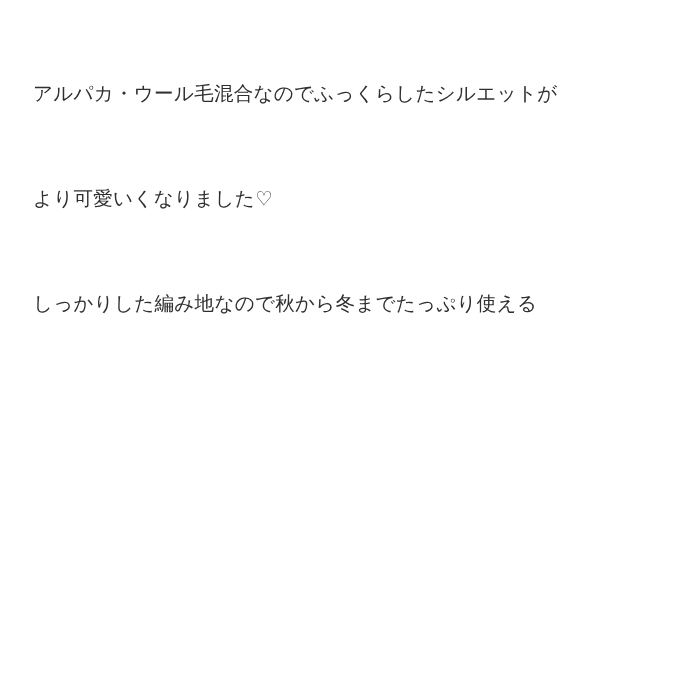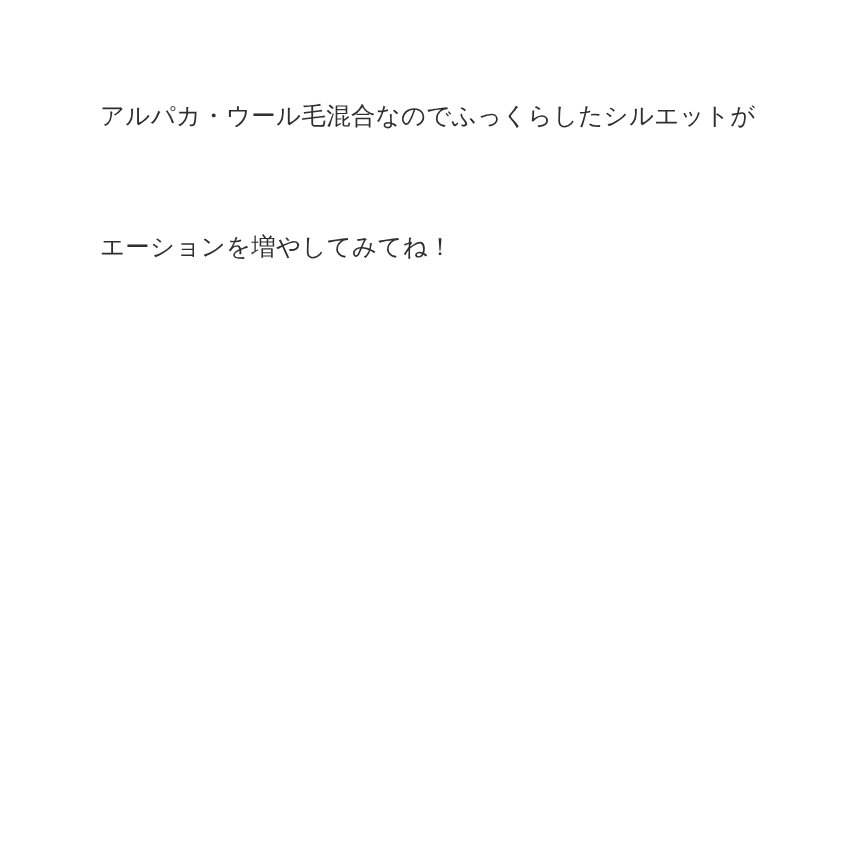--- a/index.html
+++ b/index.html
@@ -13,37 +13,38 @@
     font-family: "Liberation Sans", "DejaVu Sans", sans-serif;
     color: #2b2b2b;
     overflow: hidden;
   }
   .page {
     position: relative;
     width: 682px;
     height: 682px;
     background: #ffffff;
     box-sizing: border-box;
-    padding: 6px 48px 0 80px;
+    padding: 6px 48px 0 33px;
   }
   .para {
     font-size: 19.5px;
     line-height: 35px;
     letter-spacing: 0.3px;
     color: #2f2f2f;
     white-space: pre-wrap;
     margin: 0;
   }
   .para-line {
     display: block;
   }
 </style>
 </head>
 <body>
 
 <div class="page">
 
   <div class="para">
     <span class="para-line">アルパカ・ウール毛混合なのでふっくらしたシルエットが</span>
-    <span class="para-line">エーションを増やしてみてね！</span>
+    <span class="para-line">より可愛いくなりました♡</span>
+    <span class="para-line">しっかりした編み地なので秋から冬までたっぷり使える</span>
   </div>
 
 </div>
 
 </body></html>

